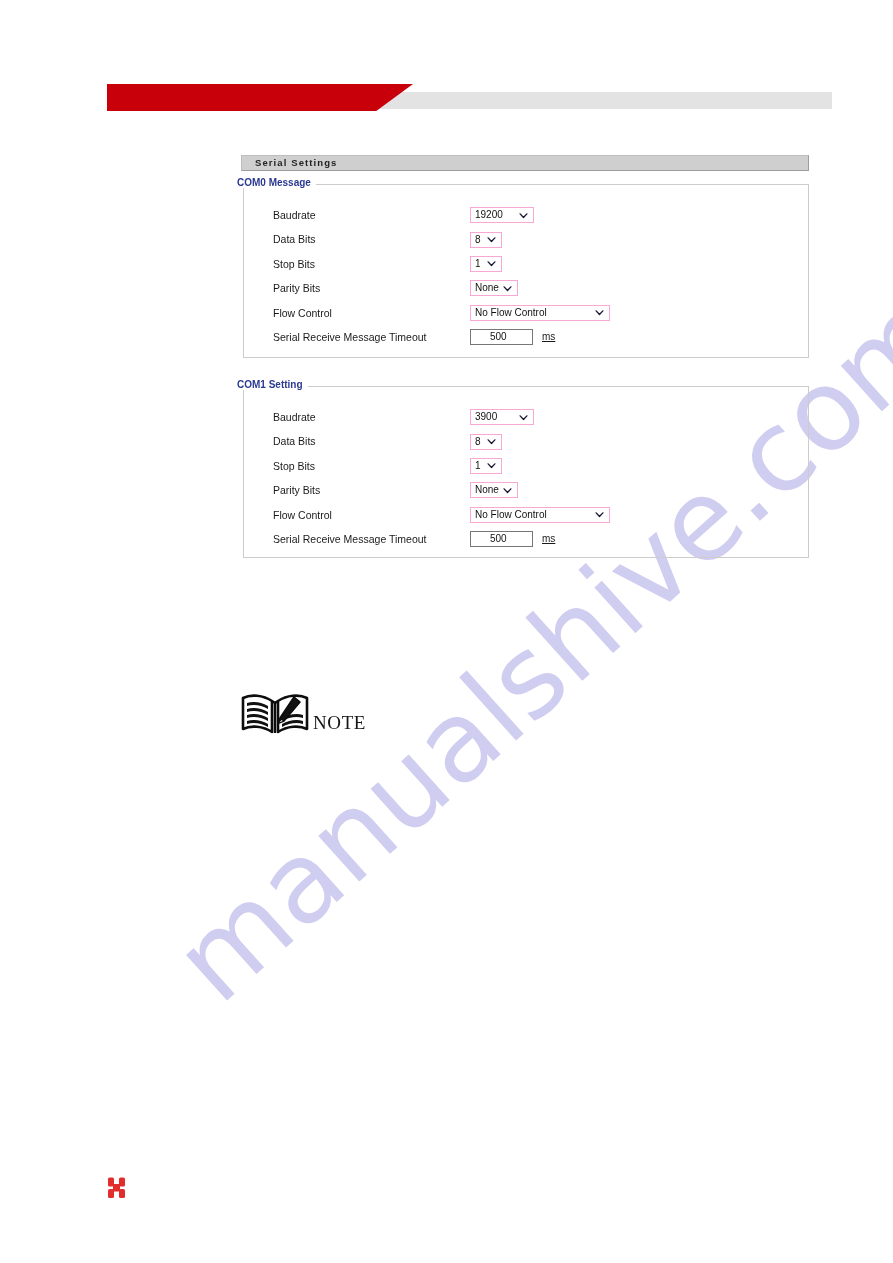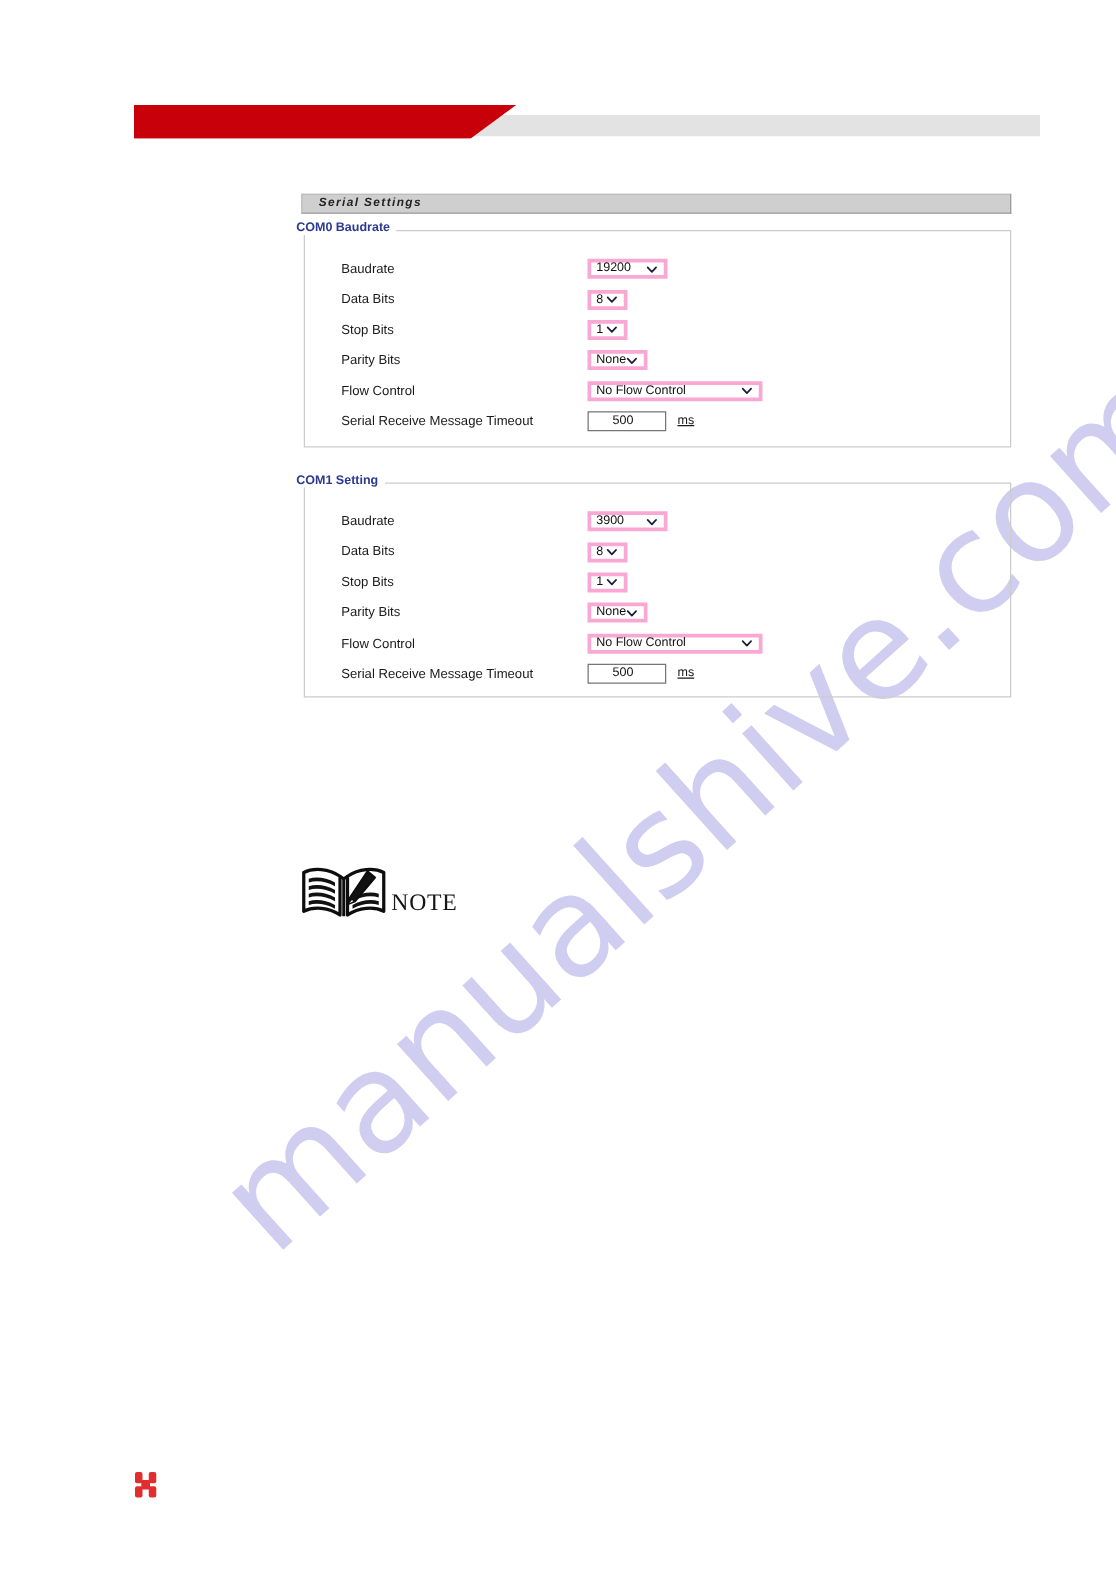--- a/index.html
+++ b/index.html
@@ -90,21 +90,20 @@
     display: flex;
     align-items: center;
   }
   .panel-title span {
     font-size: 9.5px;
     font-weight: bold;
     color: #232323;
     letter-spacing: 1.1px;
     padding-left: 13px;
     line-height: 1;
-    font-style: italic;
   }
 
   
   .com-fieldset {
     position: absolute;
     left: 243px;
     width: 566px;
     box-sizing: border-box;
     border: 1px solid #cccccc;
     background: transparent;
@@ -146,21 +145,21 @@
   .field-ctrl {
     display: flex;
     align-items: center;
   }
 
   
   .sel {
     position: relative;
     box-sizing: border-box;
     height: 16px;
-    border: 3px solid #f9a8d4;
+    border: 1px solid #f9a8d4;
     background: #ffffff;
     font-size: 10px;
     color: #111;
     display: flex;
     align-items: center;
     padding-left: 4px;
     cursor: default;
     user-select: none;
   }
   .sel .sel-val {
@@ -251,21 +250,21 @@
 </div>
 
 
 <div id="content">
 
   <div class="panel-title">
     <span>Serial Settings</span>
   </div>
 
   <div class="com-fieldset" id="com0-fieldset">
-    <div class="com-legend">COM0 Baudrate</div>
+    <div class="com-legend">COM0 Message</div>
     <div class="field-rows">
 
       <div class="field-row">
         <div class="field-label">Baudrate</div>
         <div class="field-ctrl">
           <div class="sel sel-w-baud">
             <span class="sel-val">19200</span>
             <span class="chev">
               <svg viewBox="0 0 12 12" width="9" height="9">
                   <path d="M1.5 3.8 L6 8.6 L10.5 3.8" fill="none" stroke="#1b1b3a" stroke-width="1.8" stroke-linecap="round" stroke-linejoin="round"></path>

